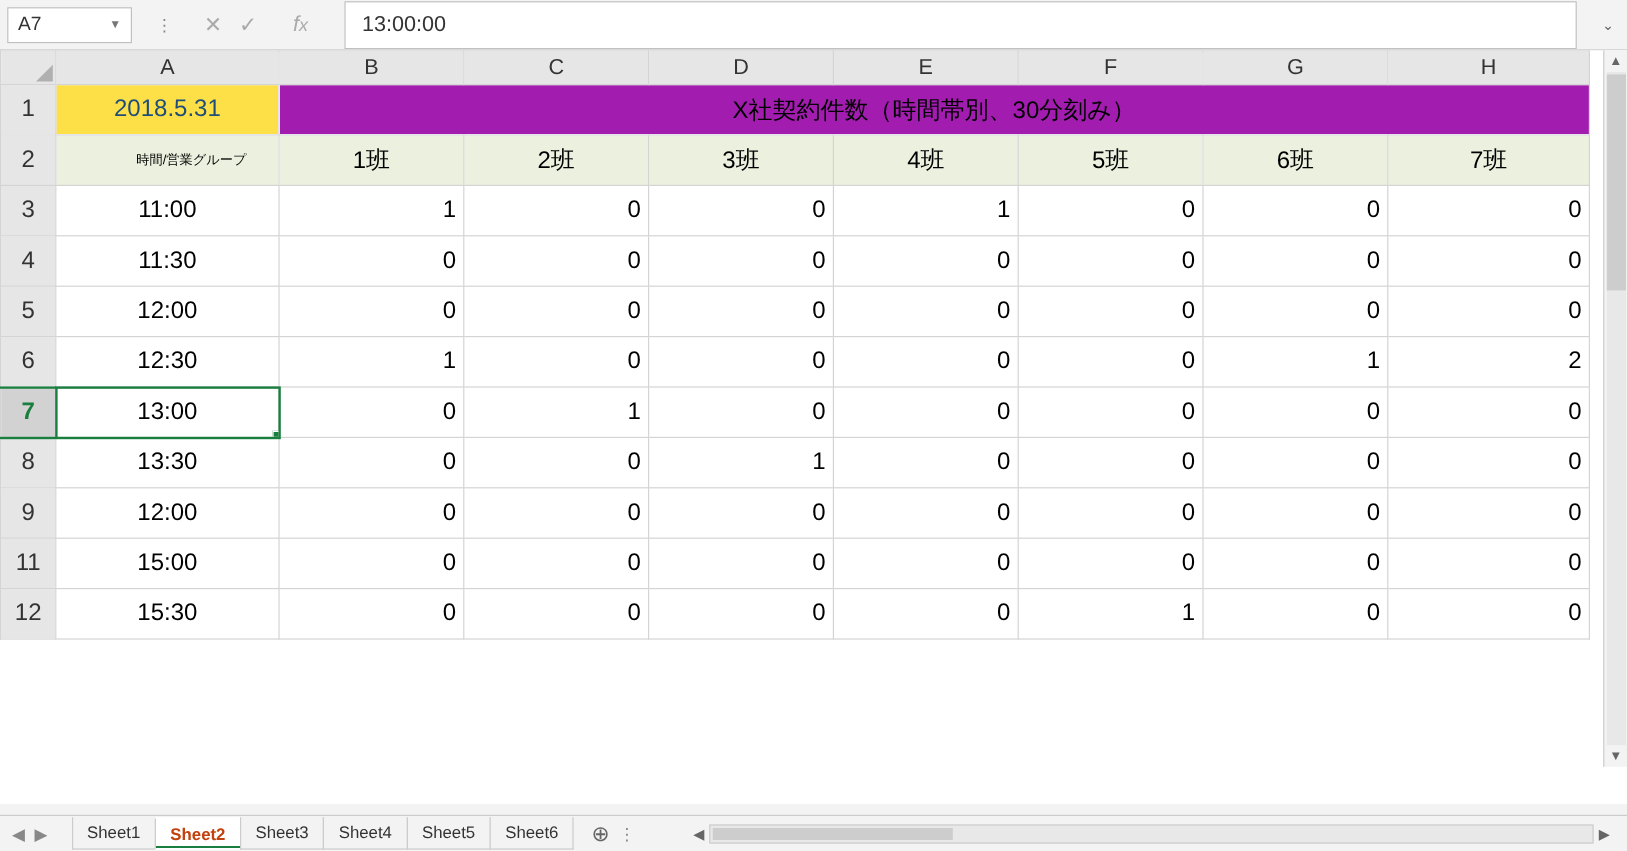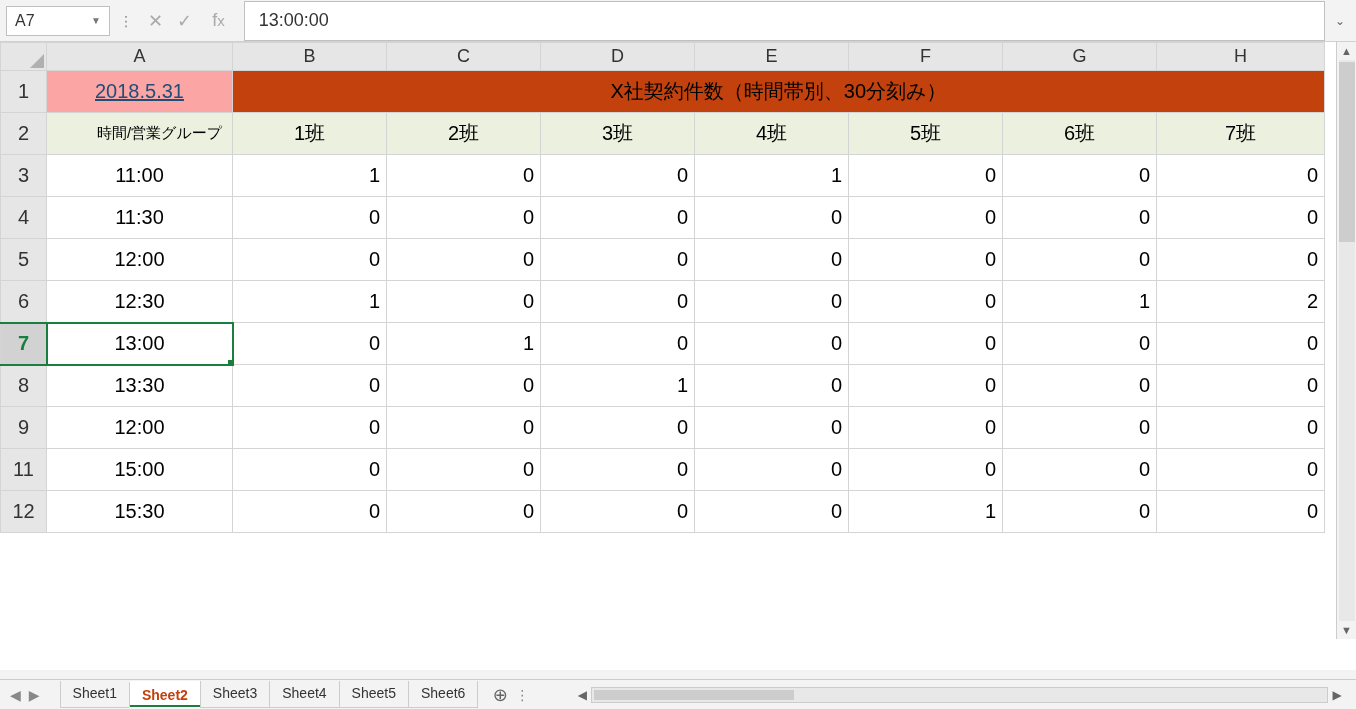--- a/index.html
+++ b/index.html
@@ -13,21 +13,21 @@
   }
 
   
   .top-bar {
     display: flex;
     align-items: center;
     height: 42px;
     background: #f3f3f3;
     border-bottom: 1px solid #d0d0d0;
     padding: 4px 6px;
-    gap: 5px;
+    gap: 16px;
   }
   .name-box {
     width: 104px;
     height: 30px;
     background: #fff;
     border: 1px solid #c0c0c0;
     display: flex;
     align-items: center;
     padding: 0 8px;
     font-size: 16px;
@@ -43,21 +43,21 @@
     font-size: 14px;
     padding: 0 4px;
   }
   .formula-btns {
     display: flex;
     align-items: center;
     gap: 14px;
     padding: 0 6px;
   }
   .formula-btns span { color: #aaa; font-size: 18px; }
-  .fx-label { font-size: 17px; color: #555; margin-left: 6px;}
+  .fx-label { font-style: italic; font-size: 17px; color: #555; margin-left: 16px;}
   .formula-input {
     flex: 1;
     height: 40px;
     background: #fff;
     border: 1px solid #c0c0c0;
     display: flex;
     align-items: center;
     padding: 0 14px;
     font-size: 18px;
     color: #333;
@@ -126,36 +126,35 @@
     border-bottom: 2px solid #1a7e3e !important;
     border-top: 2px solid #1a7e3e !important;
   }
 
   
   .hdr-date {
     color: #1f4e79;
     font-weight: bold;
     font-size: 22px;
     text-align: center;
-    background: #fca5a5;
-    text-decoration: underline;
+    background: #fde047;
   }
   .hdr-title {
     color: #000;
     font-weight: bold;
     font-size: 22px;
     text-align: center;
-    background: #c2410c;
+    background: #a21caf;
   }
   .subhdr {
     background: #ebf1de;
     text-align: center;
     font-size: 20px;
   }
-  .subhdr.small { font-size: 15px; padding-left: 40px; }
+  .subhdr.small { font-size: 11px; padding-left: 40px; }
   .timecell {
     text-align: center;
     font-size: 20px;
   }
   .numcell {
     text-align: right;
     padding-right: 6px;
     font-size: 22px;
   }
 

